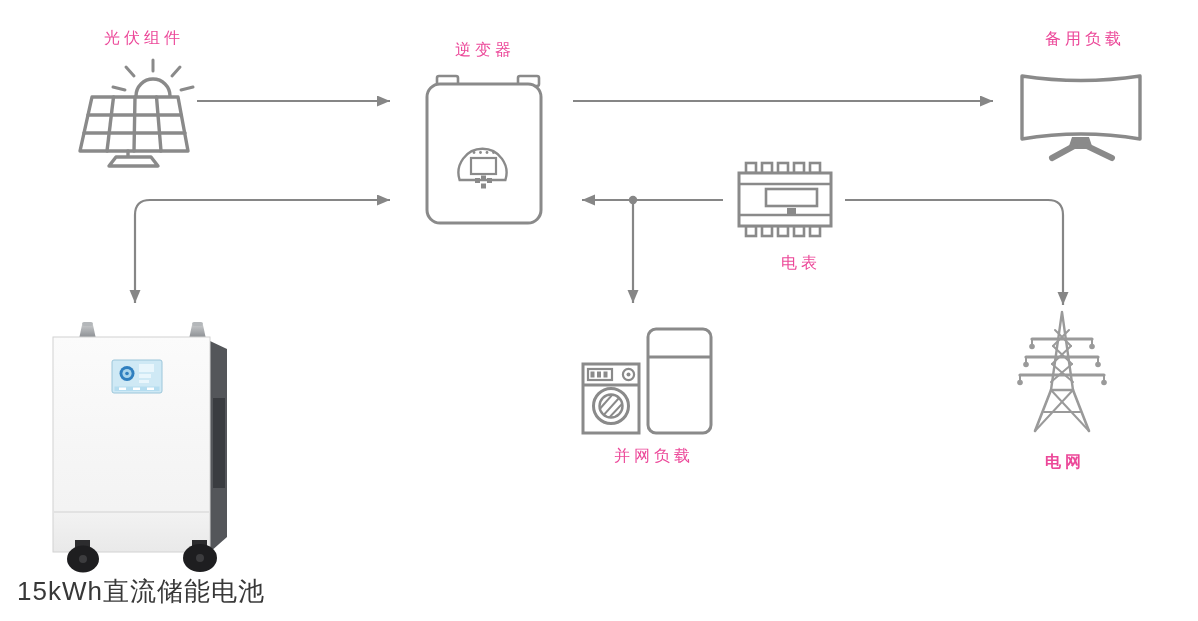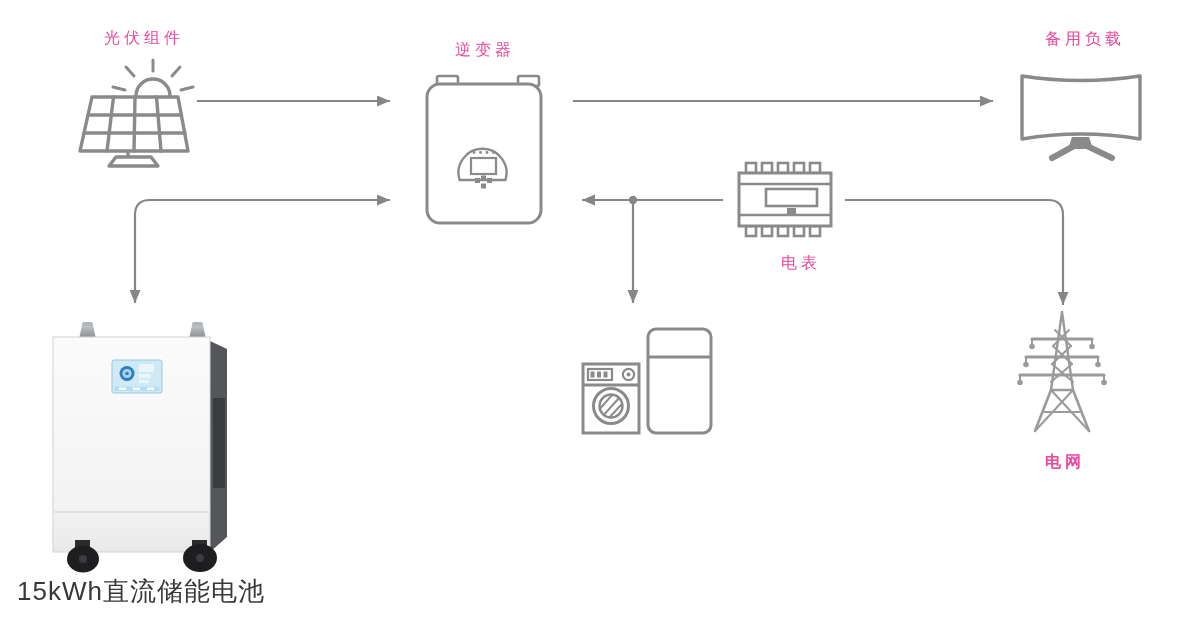--- a/index.html
+++ b/index.html
@@ -203,17 +203,18 @@
   </svg>
 
   <div class="node-label" style="left:85px;top:28px;width:118px;">光伏组件</div>
 
   <div class="node-label" style="left:426px;top:40px;width:118px;">逆变器</div>
 
   <div class="node-label" style="left:1026px;top:29px;width:118px;">备用负载</div>
 
   <div class="node-label" style="left:745px;top:253px;width:76px;text-align:right;">电表</div>
 
+  <div class="node-label" style="left:595px;top:446px;width:118px;">并网负载</div>
 
   <div class="node-label" style="left:1027px;top:452px;width:76px;font-weight:bold;">电网</div>
 
   <div class="node-label big" style="left:17px;top:574px;">15kWh直流储能电池</div>
 </div>
 
 </body></html>

